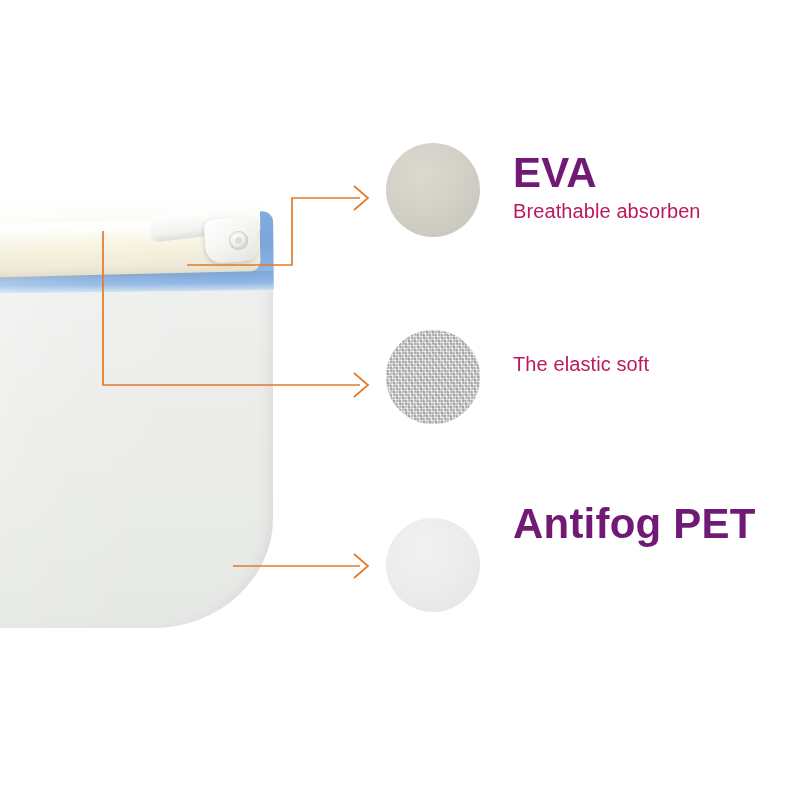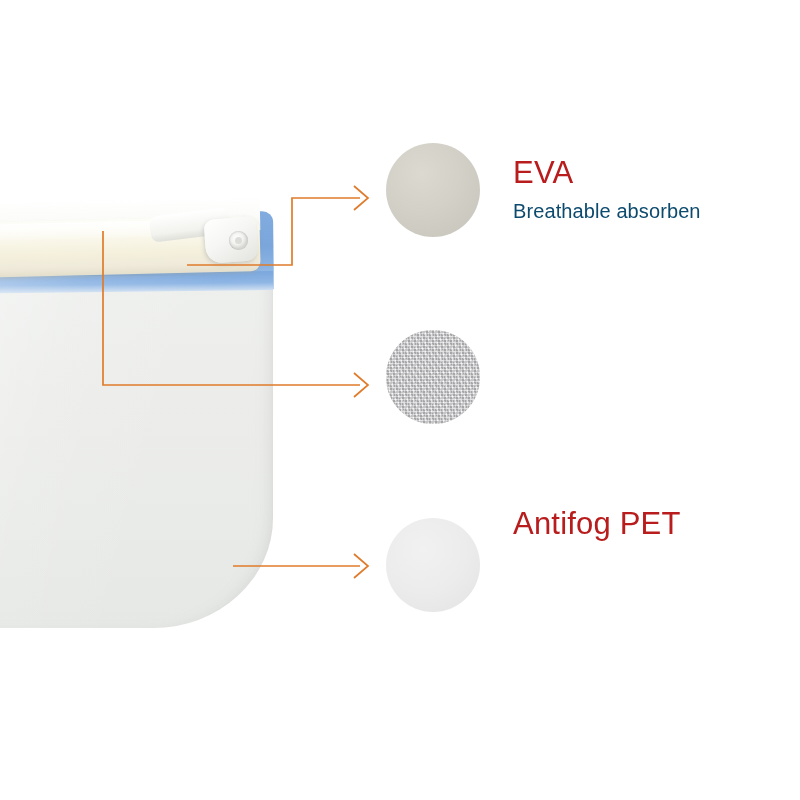--- a/index.html
+++ b/index.html
@@ -235,33 +235,33 @@
     background: radial-gradient(circle at 40% 34%,
                 #f1f1f1 0%, #ececec 50%, #e6e6e6 82%, #e1e1e1 100%);
   }
 
   
   .callout-text {
     position: absolute;
     left: 513px;
   }
   .callout-title {
-    font-size: 31px;
+    font-size: 42px;
     line-height: 34px;
-    font-weight: 400;
-    color: #b91c1c;
+    font-weight: 700;
+    color: #701a75;
     letter-spacing: 0.2px;
     white-space: nowrap;
   }
   .callout-sub {
     margin-top: 9px;
     font-size: 20px;
     line-height: 24px;
     font-weight: 400;
-    color: #0c4a6e;
+    color: #be185d;
     letter-spacing: 0.1px;
     white-space: nowrap;
   }
   .ct-eva     { top: 156px; }
   .ct-elastic { top: 343px; }
   .ct-pet     { top: 507px; }
 </style>
 </head>
 <body>
 
@@ -298,20 +298,21 @@
     <div class="callout-title">EVA</div>
     <div class="callout-sub">Breathable absorben</div>
   </div>
 
   <div class="swatch swatch-elastic">
     <div class="weave-a"></div>
     <div class="weave-b"></div>
     <div class="weave-c"></div>
   </div>
   <div class="callout-text ct-elastic">
+    <div class="callout-sub">The elastic soft</div>
   </div>
 
   <div class="swatch swatch-pet"></div>
   <div class="callout-text ct-pet">
     <div class="callout-title">Antifog PET</div>
   </div>
 
 </div>
 
 </body></html>

